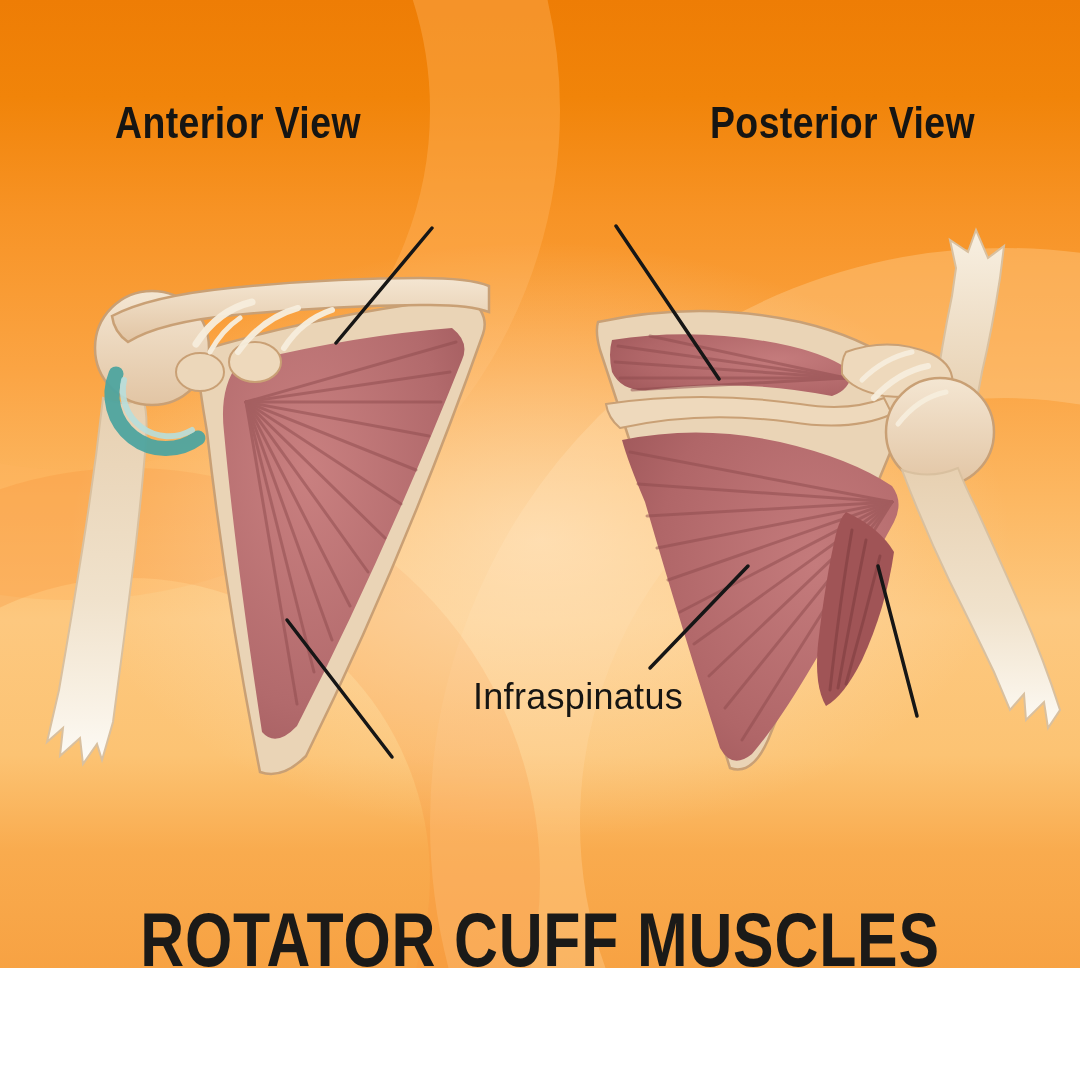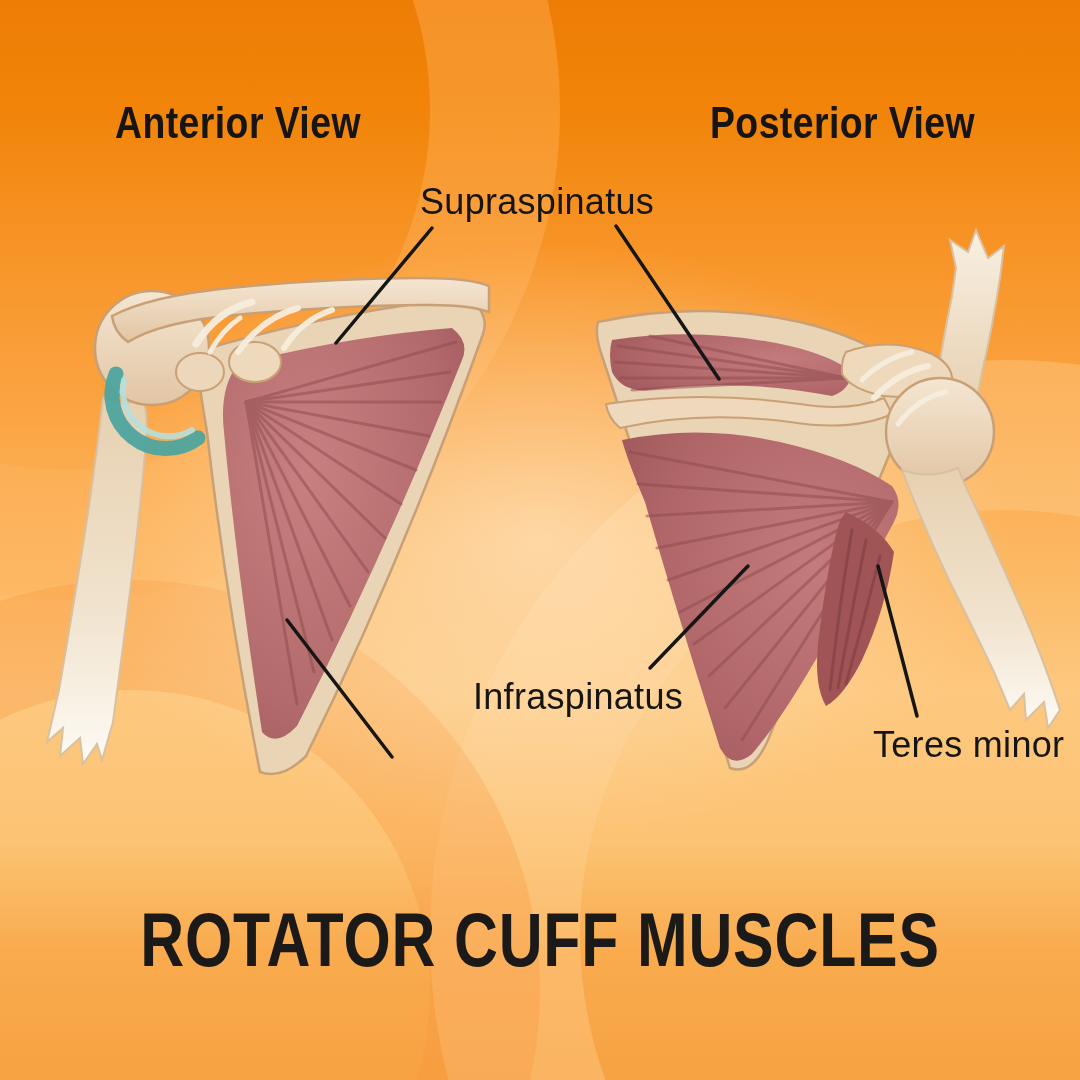--- a/index.html
+++ b/index.html
@@ -1,18 +1,18 @@
 <!DOCTYPE html>
 <html><head>
 <meta charset="utf-8">
 <style>
   * { margin:0; padding:0; box-sizing:border-box; }
   html,body { width:1080px; height:1080px; overflow:hidden; }
   .canvas {
-    position:relative; width:1080px; height:1080px; overflow:hidden;
+    position:relative; width:1080px; height:968px; overflow:hidden;
     font-family:"Liberation Sans", sans-serif;
     background:
       linear-gradient(180deg,
         #ee7d05 0%, #f18409 10%, #f79325 22%, #fba443 38%,
         #fcb863 52%, #fdc87f 64%, #fcc373 78%, #f9ab4e 88%, #f7a243 100%);
   }
   .ring { position:absolute; border-radius:50%; pointer-events:none; }
   .ring1 { width:980px; height:980px; left:-420px; top:-380px;
            border:130px solid rgba(255,180,95,.40); }
   .ring2 { width:1150px; height:1150px; right:-500px; bottom:-430px;
@@ -147,18 +147,16 @@
       <line x1="616" y1="226" x2="719" y2="379"></line>
       <line x1="650" y1="668" x2="748" y2="566"></line>
       <line x1="917" y1="716" x2="878" y2="566"></line>
       <line x1="392" y1="757" x2="287" y2="620"></line>
     </g>
   </svg>
 
   <div class="lbl view" style="left:115px; top:98px;">Anterior View</div>
   <div class="lbl view" style="left:710px; top:98px;">Posterior View</div>
 
-  <div class="lbl muscle" style="left:420px; top:181px;">Supraspinatus</div>
   <div class="lbl muscle" style="left:473px; top:676px;text-align:center;">Infraspinatus</div>
-  <div class="lbl muscle" style="left:873px; top:724px;">Teres minor</div>
 
   <div class="title">ROTATOR CUFF MUSCLES</div>
 </div>
 
 </body></html>

